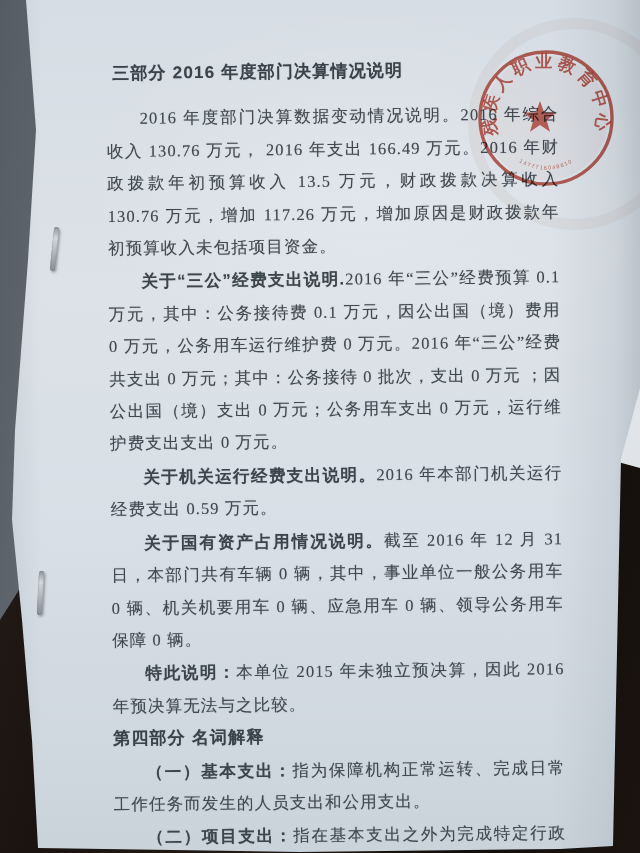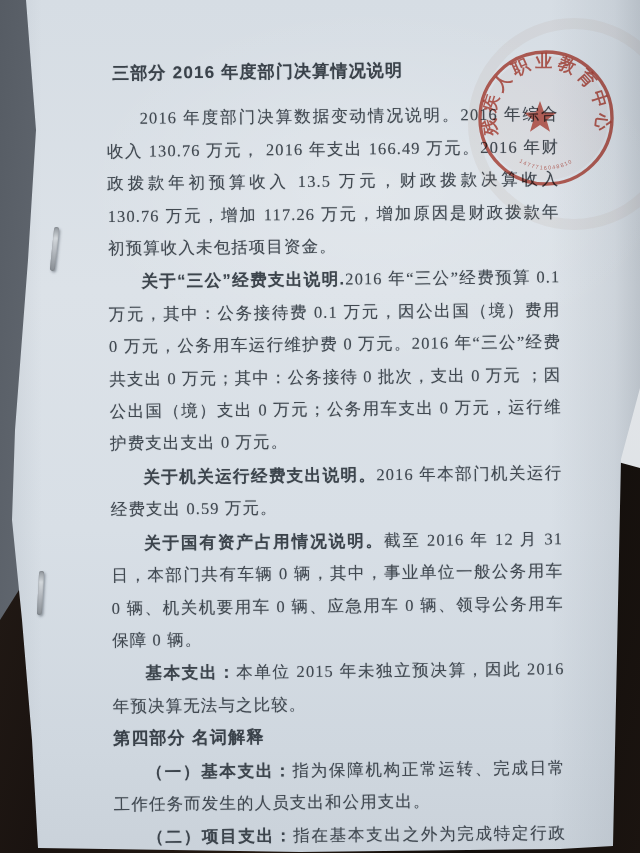--- a/index.html
+++ b/index.html
@@ -105,21 +105,21 @@
       <h2 class="h3part">三部分 2016 年度部门决算情况说明</h2>
 
       <p><span class="lead"></span><span>2016 年度部门决算数据变动情况说明。2016 年综合收入 130.76 万元，  2016 年支出 166.49 万元。2016 年财政拨款年初预算收入 13.5 万元，财政拨款决算收入 130.76 万元，增加 117.26 万元，增加原因是财政拨款年初预算收入未包括项目资金。</span></p>
 
       <p><span class="lead">关于“三公”经费支出说明.</span><span>2016 年“三公”经费预算 0.1 万元，其中：公务接待费 0.1 万元，因公出国（境）费用 0 万元，公务用车运行维护费 0 万元。2016 年“三公”经费共支出 0 万元；其中：公务接待 0 批次，支出 0 万元 ；因公出国（境）支出 0 万元；公务用车支出 0 万元，运行维护费支出支出 0 万元。</span></p>
 
       <p><span class="lead">关于机关运行经费支出说明。</span><span>2016 年本部门机关运行经费支出 0.59 万元。</span></p>
 
       <p><span class="lead">关于国有资产占用情况说明。</span><span>截至 2016 年 12 月 31 日，本部门共有车辆 0 辆，其中，事业单位一般公务用车 0 辆、机关机要用车 0 辆、应急用车 0 辆、领导公务用车保障 0 辆。</span></p>
 
-      <p><span class="lead">基本支出：</span><span>本单位 2015 年未独立预决算，因此 2016 年预决算无法与之比较。</span></p>
+      <p><span class="lead">特此说明：</span><span>本单位 2015 年未独立预决算，因此 2016 年预决算无法与之比较。</span></p>
 
       <h2 class="h4part">第四部分 名词解释</h2>
 
       <p><span class="lead">（一）基本支出：</span><span>指为保障机构正常运转、完成日常工作任务而发生的人员支出和公用支出。</span></p>
 
       <p><span class="lead">（二）项目支出：</span><span>指在基本支出之外为完成特定行政任务和事业发展目标所发生的支出。</span></p>
     </div>
 
     <div class="ghost"></div>
 

